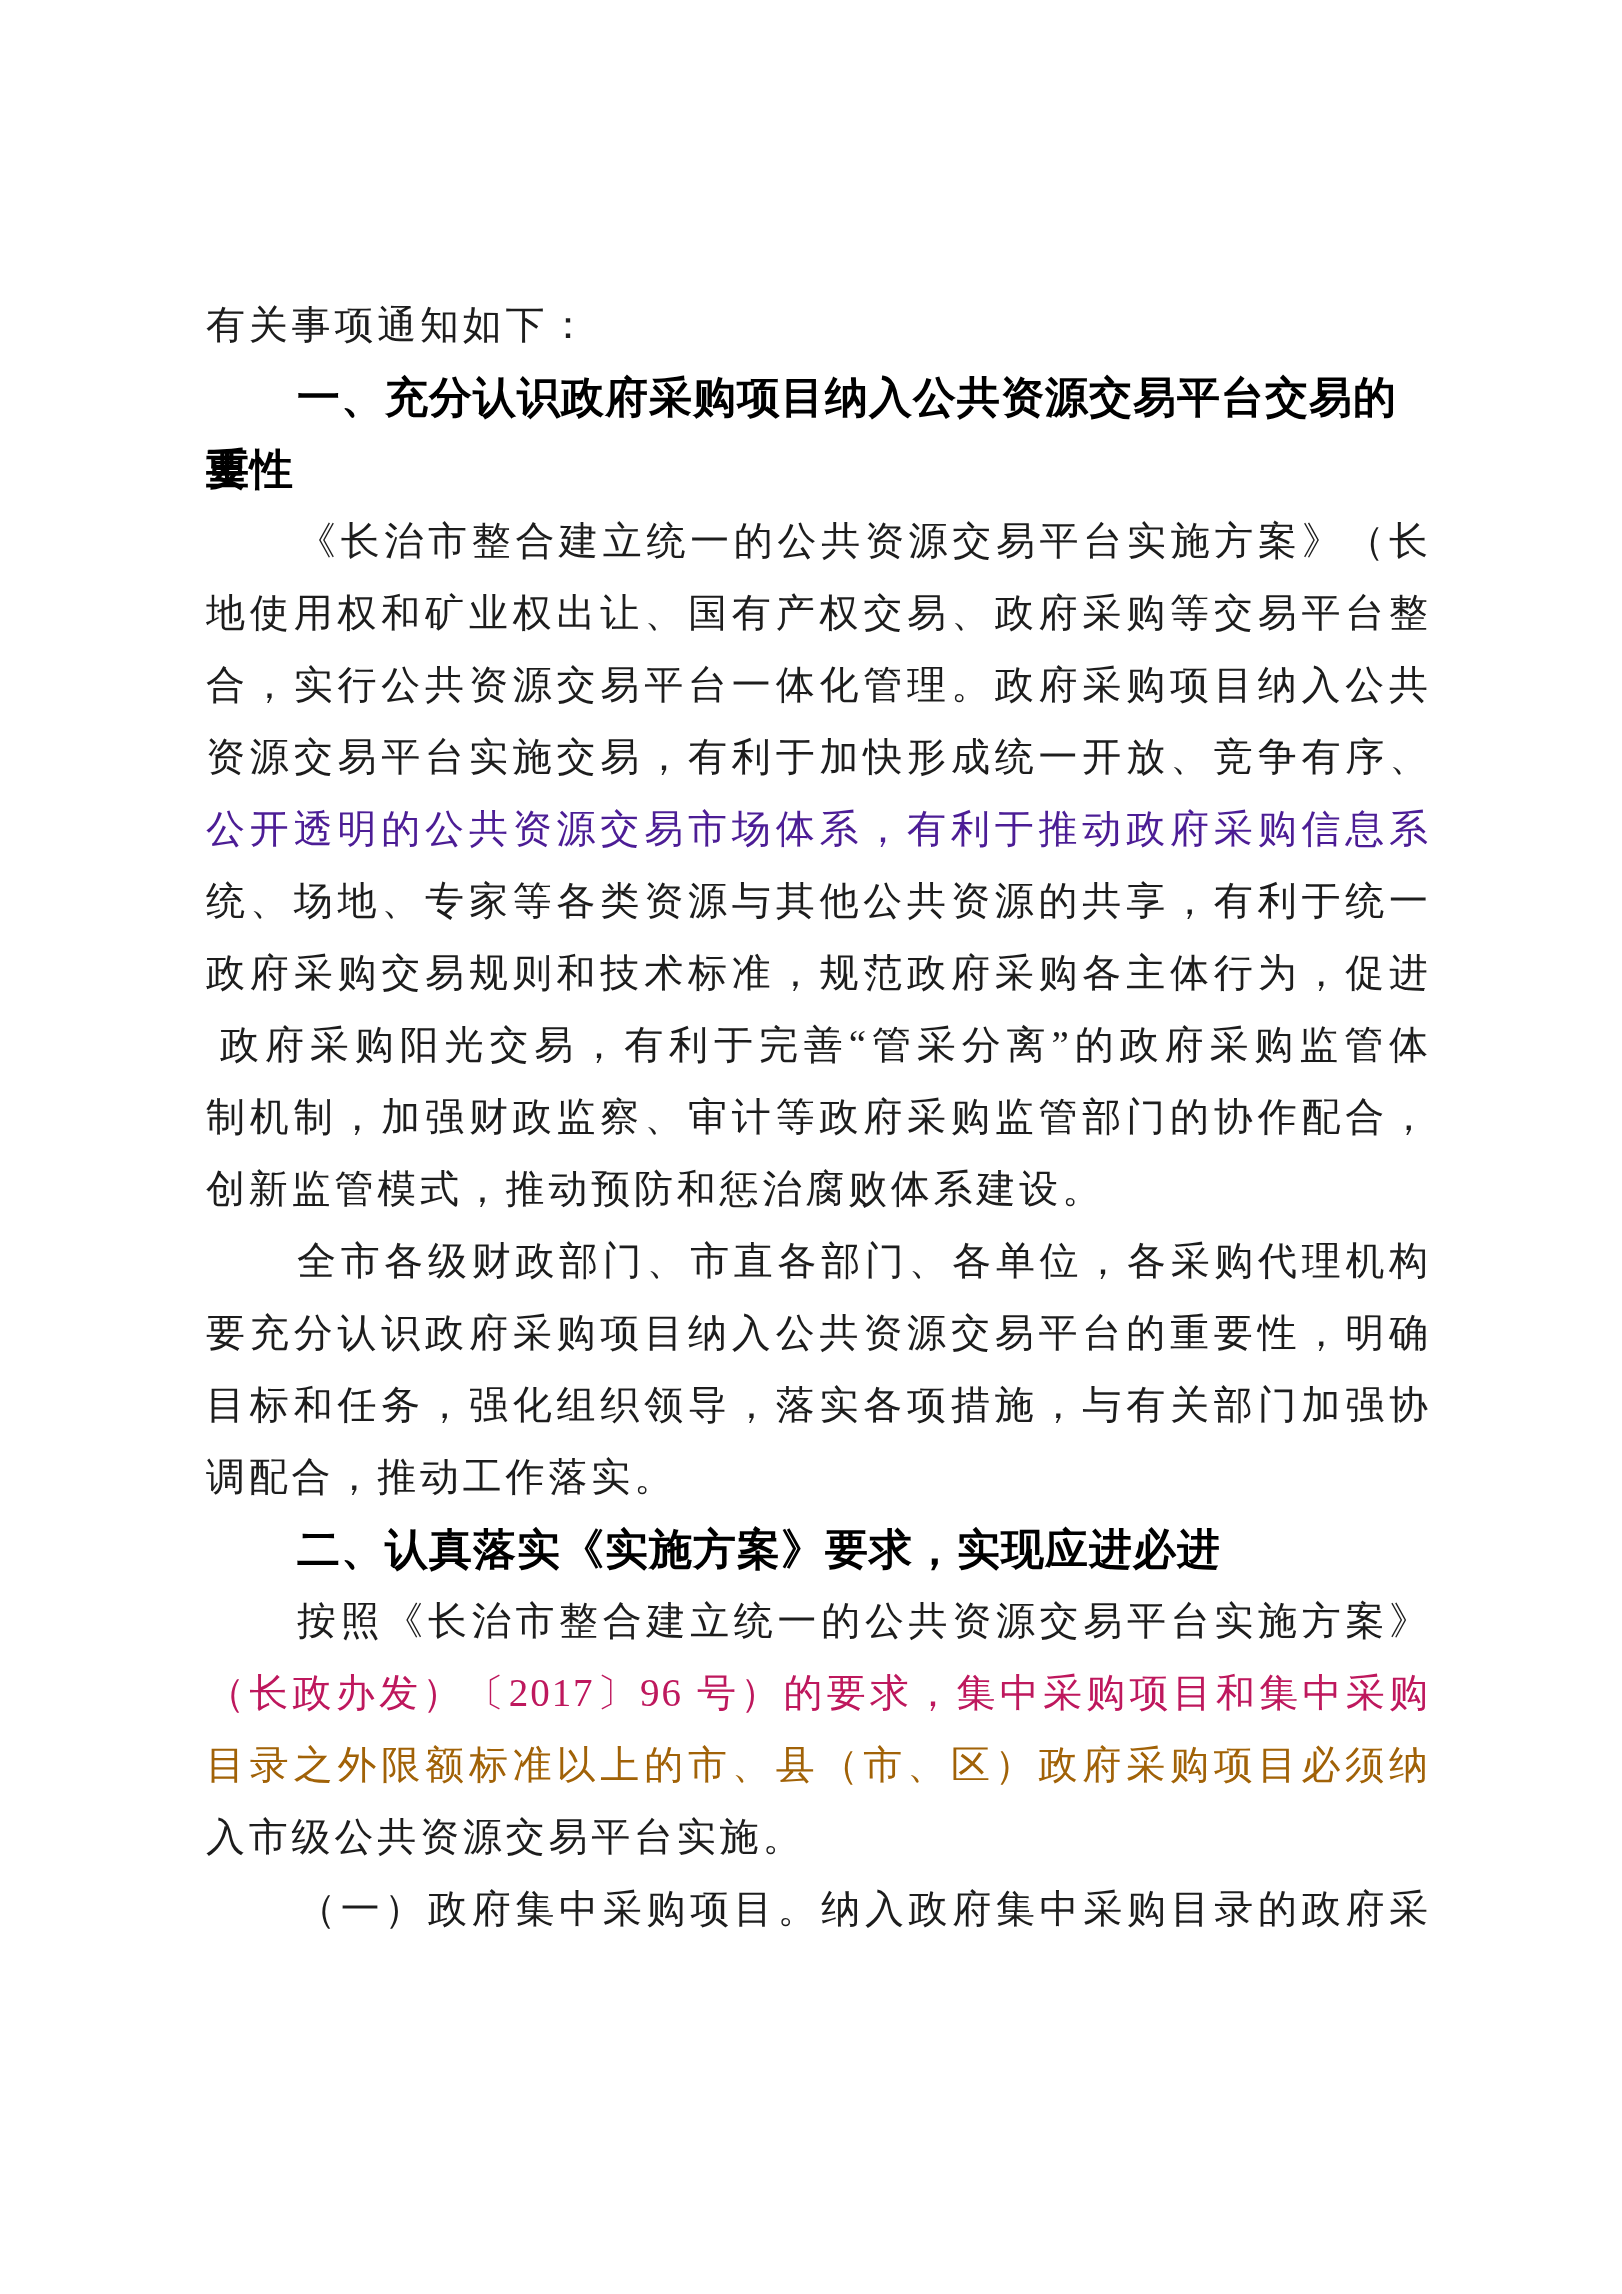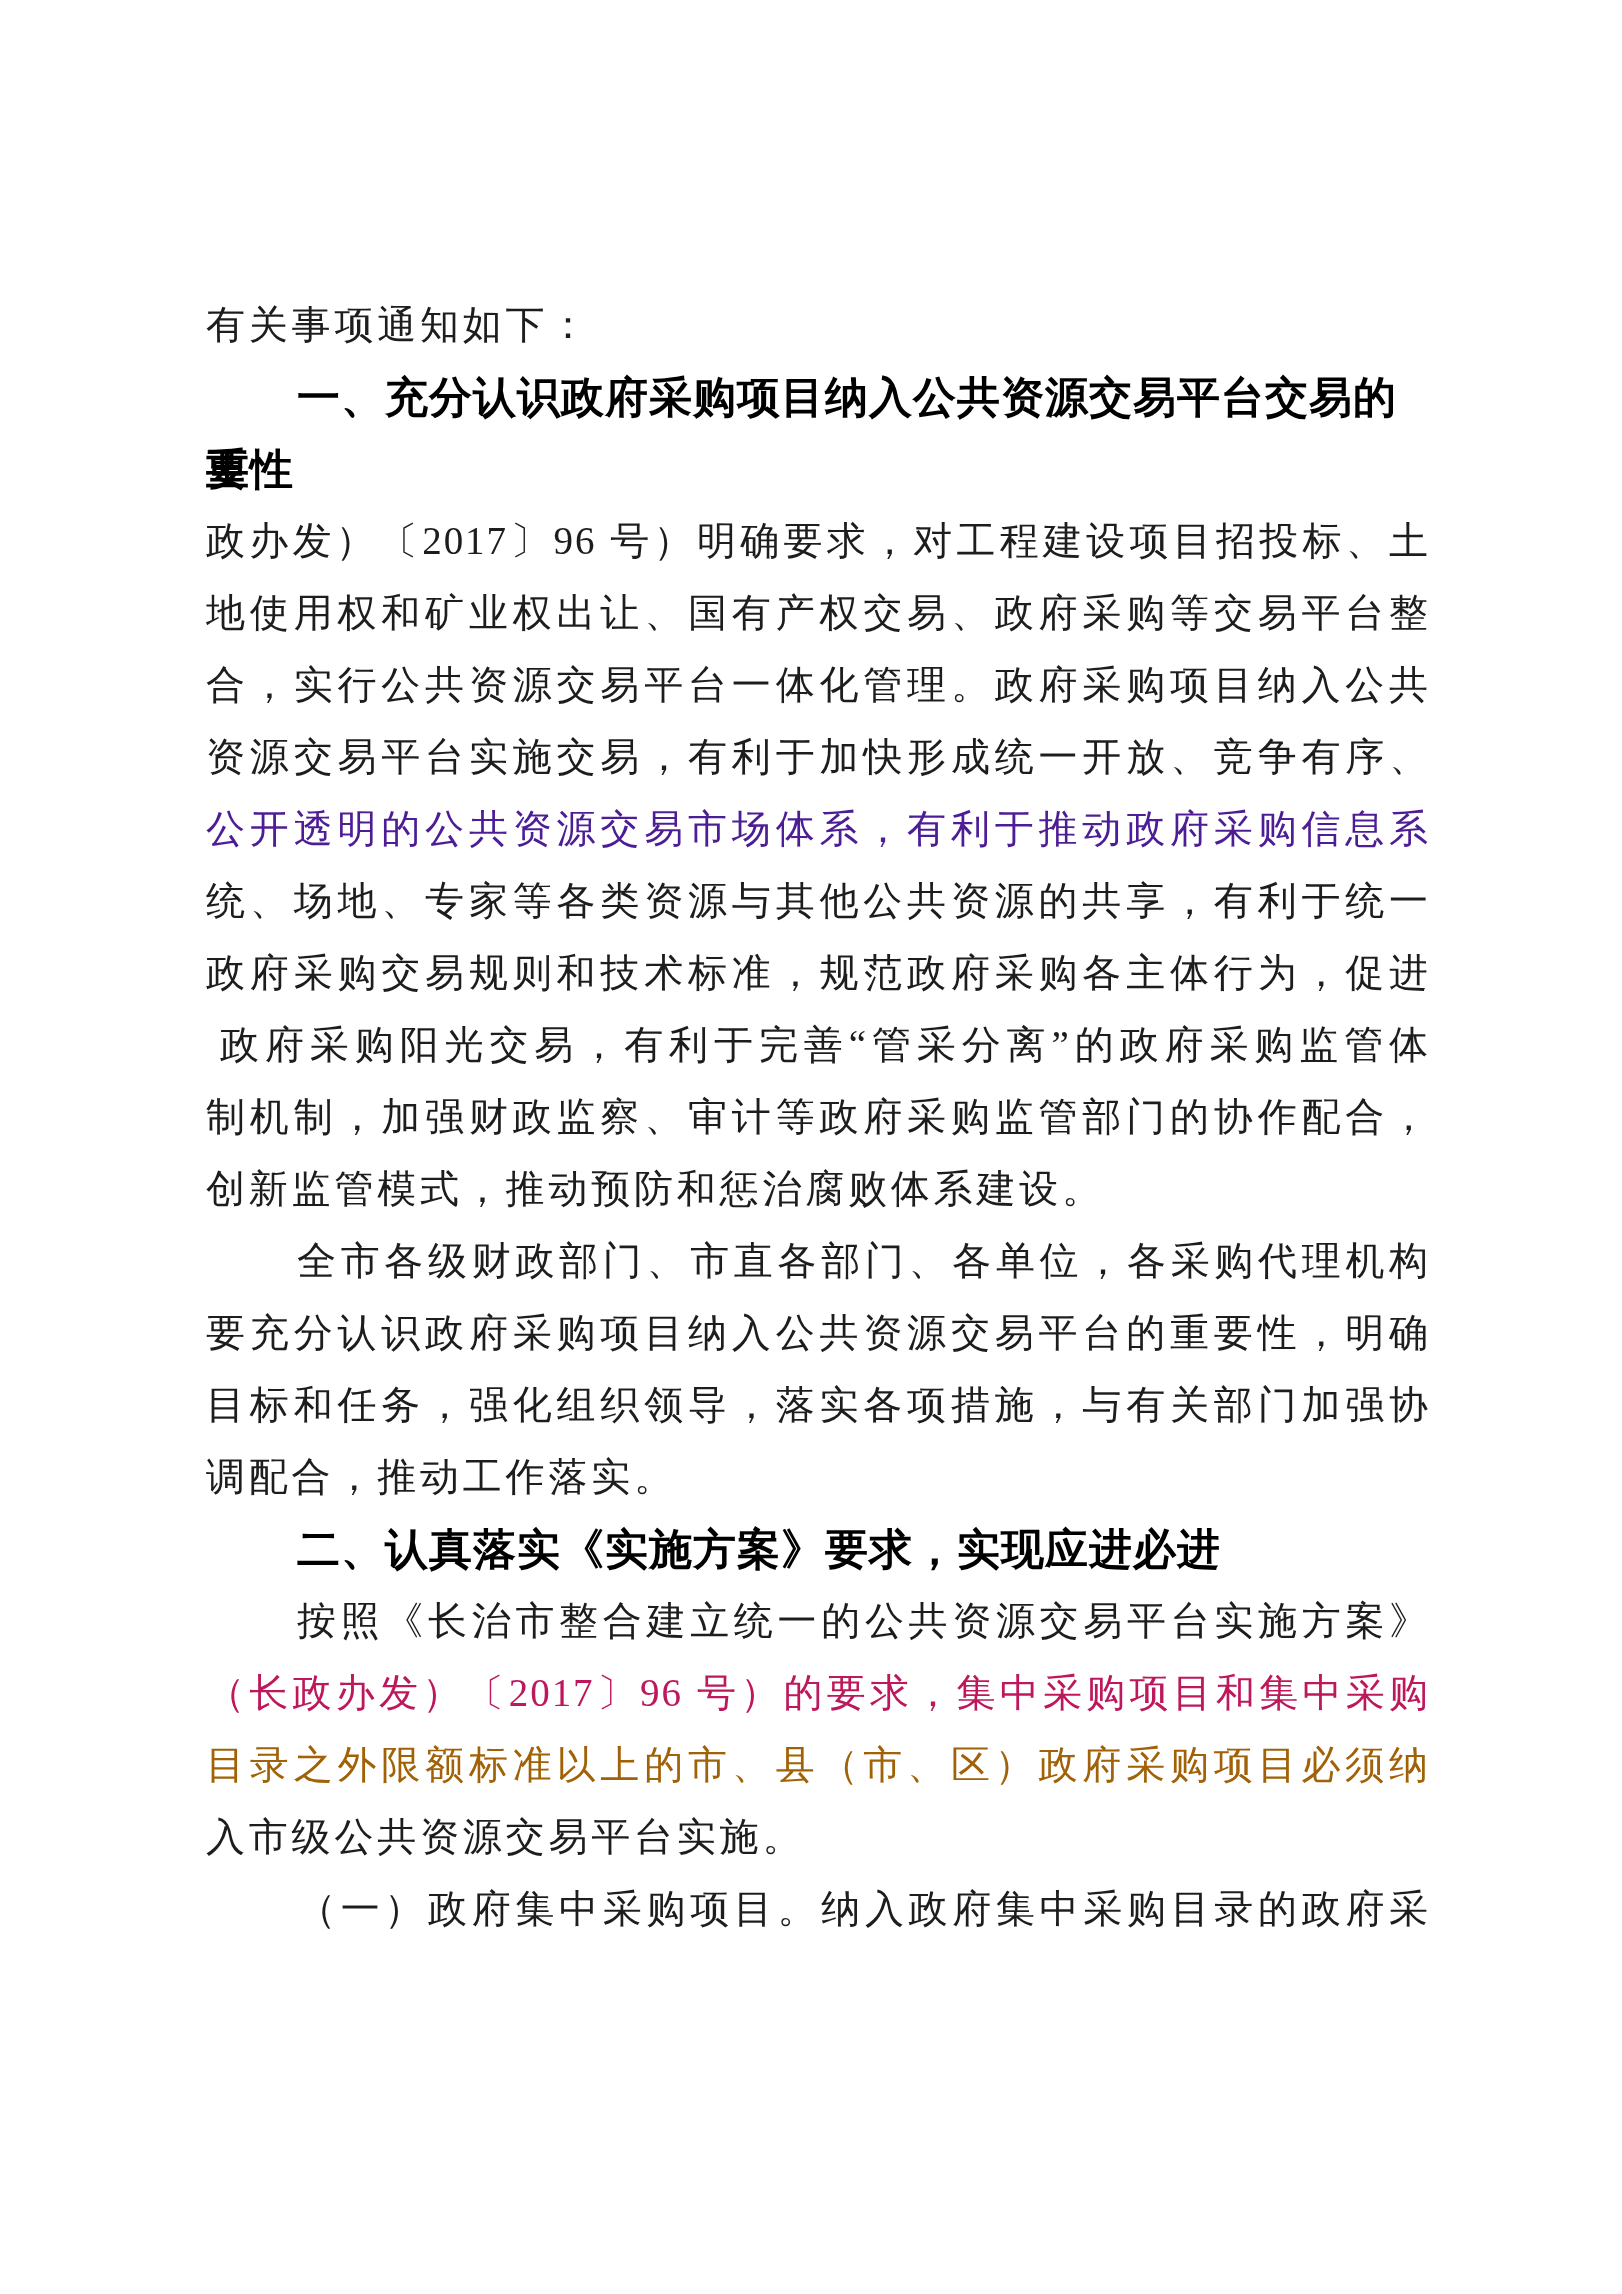--- a/index.html
+++ b/index.html
@@ -49,21 +49,21 @@
   }
 </style>
 </head>
 <body>
 
 <div class="page" style="background: rgb(255, 255, 255);">
   <div class="doc" id="doc-body">
       <div class="line" style="color: rgb(29, 29, 29);">有关事项通知如下：</div>
       <div class="line heading indent" style="color: rgb(0, 0, 0);">一、充分认识政府采购项目纳入公共资源交易平台交易的重</div>
       <div class="line heading" style="color: rgb(0, 0, 0);">要性</div>
-      <div class="line full" style="color: rgb(29, 29, 29);">政办发）〔2017〕96 号）明确要求，对工程建设项目招投标、土</div>
+      <div class="line indent full" style="color: rgb(29, 29, 29);">《长治市整合建立统一的公共资源交易平台实施方案》（长</div>
       <div class="line full" style="color: rgb(29, 29, 29);">地使用权和矿业权出让、国有产权交易、政府采购等交易平台整</div>
       <div class="line full" style="color: rgb(29, 29, 29);">合，实行公共资源交易平台一体化管理。政府采购项目纳入公共</div>
       <div class="line full" style="color: rgb(29, 29, 29);">资源交易平台实施交易，有利于加快形成统一开放、竞争有序、</div>
       <div class="line full" style="color: #4c1d95;">公开透明的公共资源交易市场体系，有利于推动政府采购信息系</div>
       <div class="line full" style="color: rgb(29, 29, 29);">统、场地、专家等各类资源与其他公共资源的共享，有利于统一</div>
       <div class="line full" style="color: rgb(29, 29, 29);">政府采购交易规则和技术标准，规范政府采购各主体行为，促进</div>
       <div class="line full" style="color: rgb(29, 29, 29); margin-left: 14px;">政府采购阳光交易，有利于完善“管采分离”的政府采购监管体</div>
       <div class="line full" style="color: rgb(29, 29, 29);">制机制，加强财政监察、审计等政府采购监管部门的协作配合，</div>
       <div class="line" style="color: rgb(29, 29, 29);">创新监管模式，推动预防和惩治腐败体系建设。</div>
       <div class="line indent full" style="color: rgb(29, 29, 29);">全市各级财政部门、市直各部门、各单位，各采购代理机构</div>

